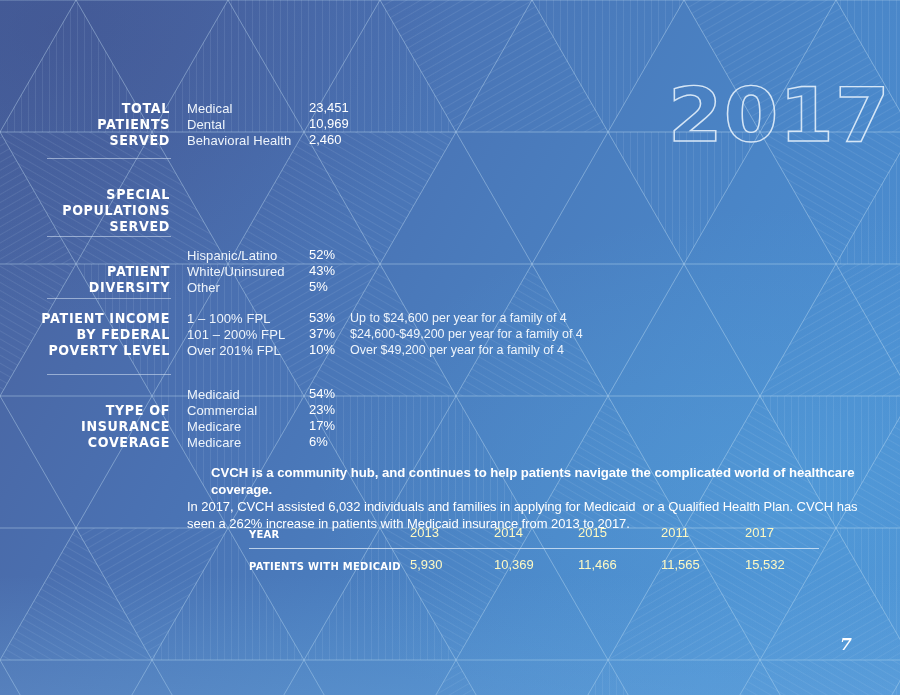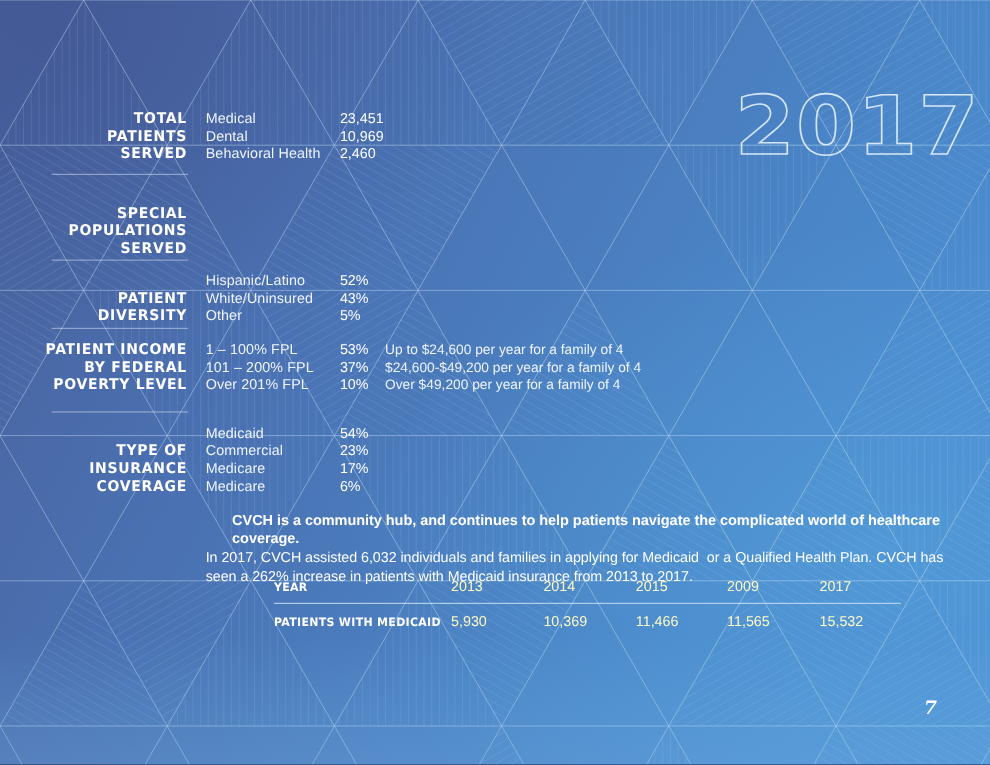--- a/index.html
+++ b/index.html
@@ -406,21 +406,21 @@
     <div class="body">In 2017, CVCH assisted 6,032 individuals and families in applying for Medicaid  or a Qualified Health Plan. CVCH has seen a 262% increase in patients with Medicaid insurance from 2013 to 2017.</div>
   </div>
 
   <div class="table">
     <div class="trow">
       <div class="rowlabel">YEAR</div>
       <div class="header-cells">
           <div class="cell" style="left:161px;top:0px">2013</div>
           <div class="cell" style="left:245px;top:0px">2014</div>
           <div class="cell" style="left:329px;top:0px">2015</div>
-          <div class="cell" style="left:412px;top:0px">2009</div>
+          <div class="cell" style="left:412px;top:0px">2011</div>
           <div class="cell" style="left:496px;top:0px">2017</div>
         </div>
       <div class="divider"></div>
     </div>
     <div class="trow" style="top:4px">
       <div class="rowlabel" style="top:8px">PATIENTS WITH MEDICAID</div>
       <div class="value-cells">
           <div class="cell" style="left:161px;top:5px">5,930</div>
           <div class="cell" style="left:245px;top:5px">10,369</div>
           <div class="cell" style="left:329px;top:5px">11,466</div>

